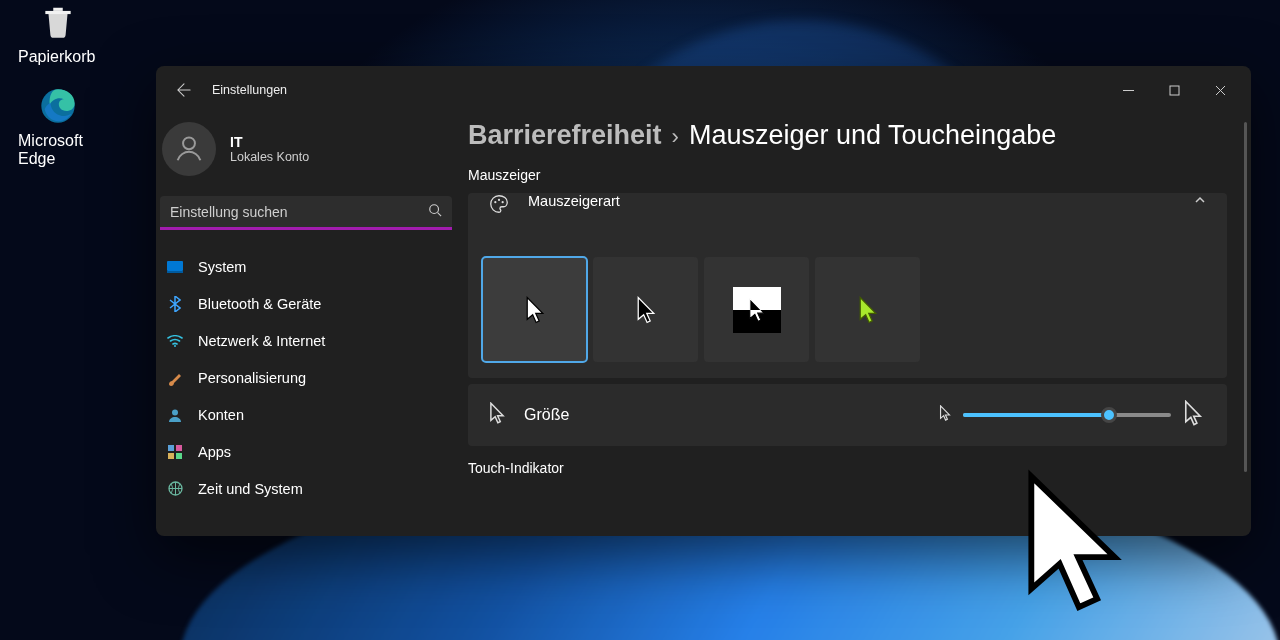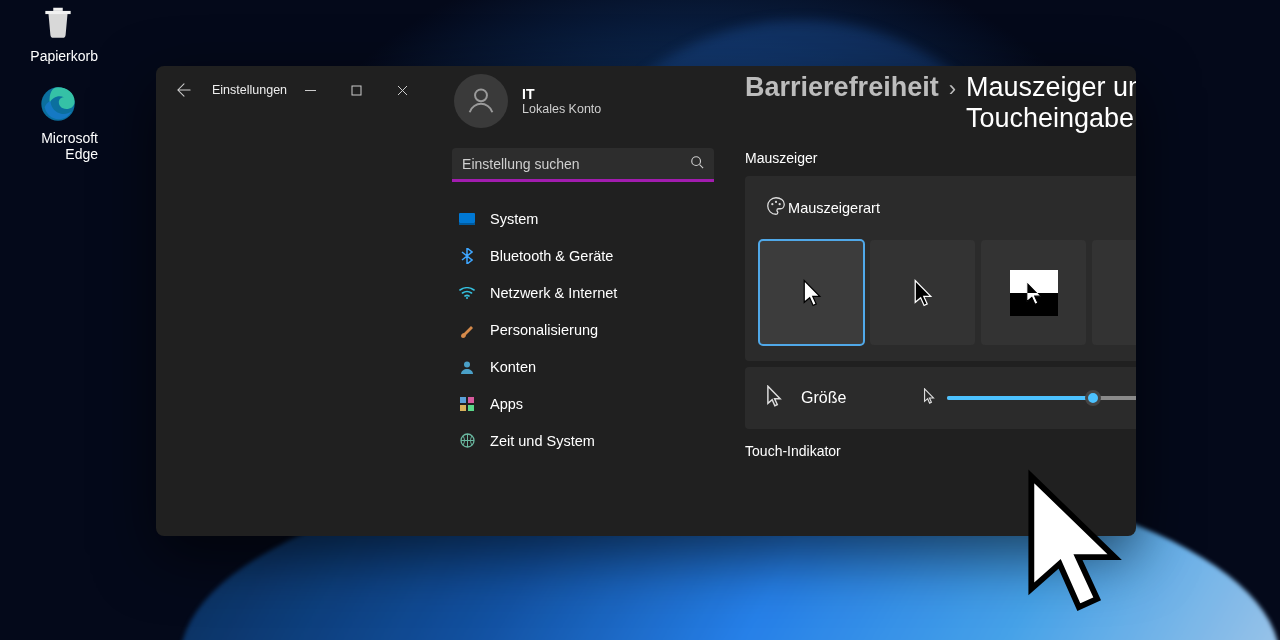--- a/index.html
+++ b/index.html
@@ -2,54 +2,54 @@
 <html><head>
 <meta charset="utf-8">
 <style>
   * { box-sizing: border-box; margin: 0; padding: 0; font-family: "Segoe UI", sans-serif; }
   body { width: 1280px; height: 640px; overflow: hidden; background: #000; position: relative; }
   .wallpaper { position: absolute; inset: 0; background: radial-gradient(ellipse 600px 400px at 55% 35%, #1a4d8f 0%, #0c2a55 35%, #04091a 70%); }
   .bloom { position: absolute; left: 180px; top: 460px; width: 1100px; height: 400px; border-radius: 50% 50% 0 0; background: linear-gradient(120deg, #0a2d57 0%, #1459b0 30%, #2a8dff 50%, #4eb3ff 70%, #a6d6ff 90%); filter: blur(2px); opacity: 0.9; }
   .bloom2 { position: absolute; left: 550px; top: 20px; width: 500px; height: 500px; border-radius: 50%; border: 60px solid rgba(40,110,210,0.25); filter: blur(6px); }
 
   .desktop-icons { position: absolute; top: 0; left: 0; padding: 0 18px; }
-  .dicon { width: 80px; text-align: right; color: #fff; font-size: 14px; margin-bottom: 18px; }
+  .dicon { width: 80px; text-align: left; color: #fff; font-size: 16px; margin-bottom: 18px; }
   .dicon .g { width: 44px; height: 44px; margin: 0 auto 4px; display: flex; align-items: center; justify-content: center; }
   .trash svg { width: 38px; height: 38px; }
   .edge svg { width: 40px; height: 40px; }
 
-  .window { position: absolute; left: 156px; top: 66px; width: 980px; height: 470px; background: #202020; border-radius: 8px; box-shadow: 0 20px 60px rgba(0,0,0,0.6); color: #fff; display: flex; flex-direction: row; overflow: hidden; }
+  .window { position: absolute; left: 156px; top: 66px; width: 1095px; height: 470px; background: #202020; border-radius: 8px; box-shadow: 0 20px 60px rgba(0,0,0,0.6); color: #fff; display: flex; flex-direction: column; overflow: hidden; }
   .titlebar { height: 48px; display: flex; align-items: center; padding: 0 8px; }
   .back { width: 32px; height: 32px; display: flex; align-items: center; justify-content: center; margin-left: 4px; margin-right: 12px; color: #ccc; }
   .wtitle { font-size: 12.5px; color: #eee; }
   .wc { margin-left: auto; display: flex; }
   .wc div { width: 46px; height: 32px; display: flex; align-items: center; justify-content: center; color: #ccc; }
   .body { flex: 1; display: flex; min-height: 0; }
-  .sidebar { width: 300px; padding: 0 15px; display: flex; flex-direction: column; }
+  .sidebar { width: 300px; padding: 0 0; display: flex; flex-direction: column; }
   .account { display: flex; align-items: center; gap: 14px; padding: 8px 6px 20px 6px; }
   .avatar { width: 54px; height: 54px; border-radius: 50%; background: #3a3a3a; display: flex; align-items: center; justify-content: center; }
   .acct-name { font-size: 14px; font-weight: 600; }
   .acct-sub { font-size: 12.5px; color: #cfcfcf; }
   .search { display: flex; align-items: center; background: #2d2d2d; border-bottom: 3px solid #a21caf; border-radius: 4px 4px 0 0; height: 34px; padding: 0 10px; margin: 0 4px 18px 4px; }
   .search input { flex: 1; background: transparent; border: none; outline: none; color: #fff; font-size: 14px; }
   .search input::placeholder { color: #cfcfcf; }
   .navlist { overflow-y: auto; }
   .navitem { display: flex; align-items: center; gap: 14px; height: 37px; padding: 0 10px; border-radius: 4px; font-size: 14.5px; color: #fff; }
   .navitem .ni { width: 18px; height: 18px; display: flex; align-items: center; justify-content: center; }
 
   .main { flex: 1; padding: 6px 24px 0 12px; position: relative; overflow: hidden; }
   .scrollbar { position: absolute; right: 4px; top: 8px; width: 3px; height: 350px; background: #555; border-radius: 2px; }
   .breadcrumb { display: flex; align-items: baseline; gap: 10px; margin-bottom: 16px; }
   .bc1 { font-size: 27px; font-weight: 600; color: #bcbcbc; }
   .bcsep { font-size: 22px; color: #bcbcbc; }
   .bc2 { font-size: 27px; font-weight: 400; color: #ffffff; }
   .section-label { font-size: 14px; font-weight: 400; margin-bottom: 10px; }
 
   .card { background: #2b2b2b; border-radius: 4px; margin-bottom: 6px; }
-  .card-head { display: flex; align-items: center; height: 64px; padding: 0 20px; gap: 1px; }
+  .card-head { display: flex; align-items: flex-start; height: 64px; padding: 0 20px; gap: 18px; }
   .card-head .lbl { font-size: 14.5px; }
   .chev { margin-left: auto; color: #ccc; }
   .options { display: flex; gap: 6px; padding: 0 14px 16px 14px; }
   .opt { width: 105px; height: 105px; background: #333333; border-radius: 4px; display: flex; align-items: center; justify-content: center; position: relative; }
   .opt.selected { outline: 2px solid #50a8e8; outline-offset: -1px; background: #3c3c3c; }
   .invbox { width: 48px; height: 46px; background: linear-gradient(#fff 0 50%, #000 50% 100%); display:flex; align-items:center; justify-content:center; }
 
   .sizecard { display: flex; align-items: center; height: 62px; padding: 0 24px 0 20px; gap: 18px; }
   .slider-wrap { margin-left: auto; display: flex; align-items: center; gap: 12px; }
   .slider { position: relative; width: 208px; height: 20px; display:flex; align-items:center;}

